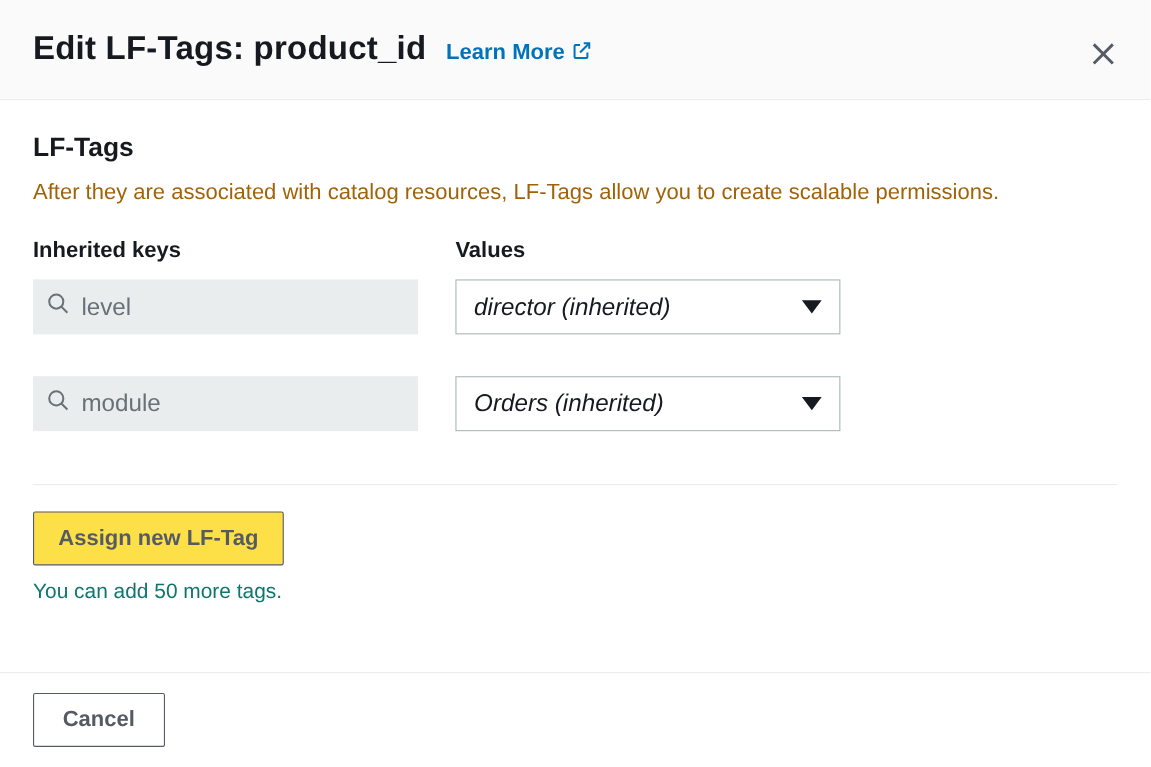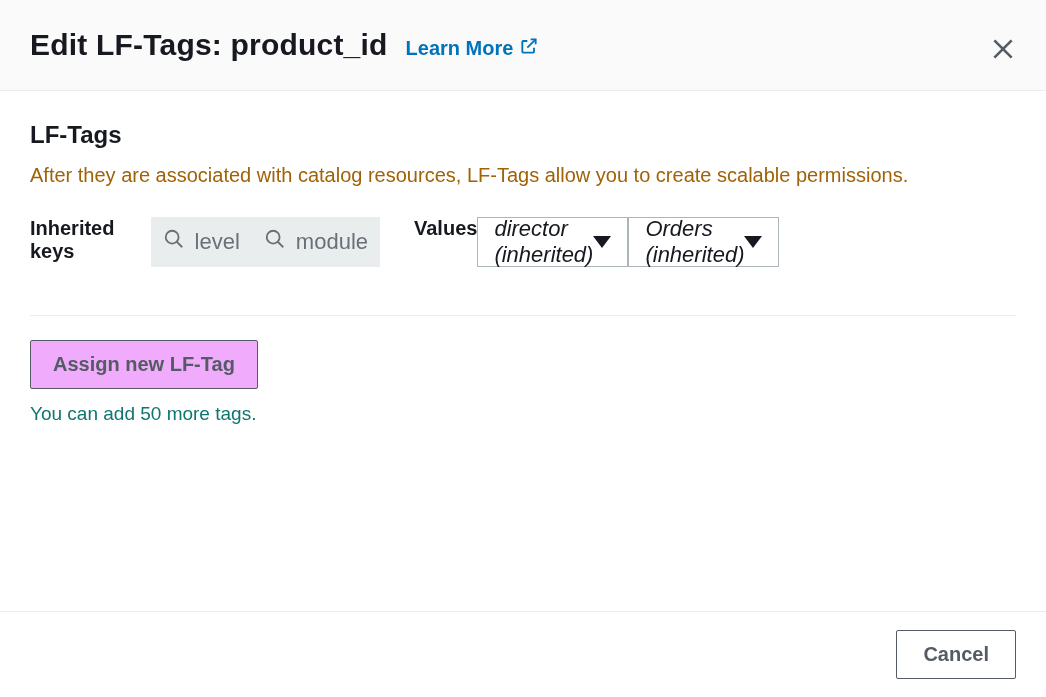--- a/index.html
+++ b/index.html
@@ -7,32 +7,32 @@
   .header { display: flex; align-items: baseline; justify-content: flex-start; padding: 28px 30px 28px 30px; border-bottom: 1px solid #eaeded; position: relative; background: #fafafa; }
   .header h1 { font-size: 30px; font-weight: 700; margin-right: 18px; letter-spacing: 0.2px; }
   .learn-more { color: #0073bb; font-size: 20px; font-weight: 700; text-decoration: none; display: inline-flex; align-items: center; gap: 6px; justify-content: flex-end; }
   .learn-more svg { width: 20px; height: 20px; }
   .close-btn { position: absolute; right: 26px; top: 32px; background: none; border: none; cursor: pointer; padding: 4px; color: #545b64; }
   .close-btn svg { width: 26px; height: 26px; stroke: #545b64; stroke-width: 2.4; }
   .body { padding: 30px 30px 0 30px; }
   .section-title { font-size: 24px; font-weight: 700; margin-bottom: 12px; }
   .section-desc { font-size: 20px; color: #a16207; margin-bottom: 28px; line-height: 1.4; }
   .columns { display: flex; gap: 34px; }
-  .col { display: flex; flex-direction: row; }
+  .col { display: flex; flex-direction: column; }
   .col.keys { width: 350px; }
   .col.values { width: 350px; }
   .col-header { font-size: 20px; font-weight: 700; margin-bottom: 14px; }
   .key-field { background: #eaeded; height: 50px; display: flex; align-items: center; padding: 0 12px; margin-bottom: 38px; color: #687078; font-size: 22px; }
   .key-field svg { width: 22px; height: 22px; margin-right: 10px; stroke: #687078; stroke-width: 2; fill: none; }
   .value-select { border: 1px solid #aab7b8; height: 50px; display: flex; align-items: center; justify-content: space-between; padding: 0 16px; margin-bottom: 38px; font-size: 22px; background: #fff; cursor: pointer; font-style: italic; }
   .value-select .caret { width: 0; height: 0; border-left: 9px solid transparent; border-right: 9px solid transparent; border-top: 12px solid #16191f; }
   .divider { height: 1px; background: #eaeded; margin: 10px 0 24px 0; }
-  .assign-btn { border: 1px solid #545b64; background: #f0abfc; font-size: 20px; font-weight: 700; color: #545b64; padding: 12px 22px; cursor: pointer; border-radius: 2px; }
+  .assign-btn { border: 1px solid #545b64; background: #fde047; font-size: 20px; font-weight: 700; color: #545b64; padding: 12px 22px; cursor: pointer; border-radius: 2px; }
   .hint { font-size: 19px; color: #0f766e; margin-top: 14px; }
-  .footer { position: absolute; bottom: 0; left: 0; right: 0; border-top: 1px solid #eaeded; padding: 18px 30px; display: flex; justify-content: flex-end; gap: 16px; background: #fff; }
+  .footer { position: absolute; bottom: 0; left: 0; right: 0; border-top: 1px solid #eaeded; padding: 18px 30px; display: flex; justify-content: flex-start; gap: 16px; background: #fff; }
   .btn { font-size: 20px; font-weight: 700; padding: 12px 26px; border-radius: 2px; cursor: pointer; }
   .btn.cancel { background: #fff; border: 1px solid #545b64; color: #545b64; }
   .btn.save { background: #ff9900; border: 1px solid #ff9900; color: #fff; }
   .cursor { position: absolute; top: 2px; left: 16px; pointer-events: none; }
   .cursor svg { width: 20px; height: 26px; }
 </style>
 </head>
 <body>
 
 <div class="cursor">

